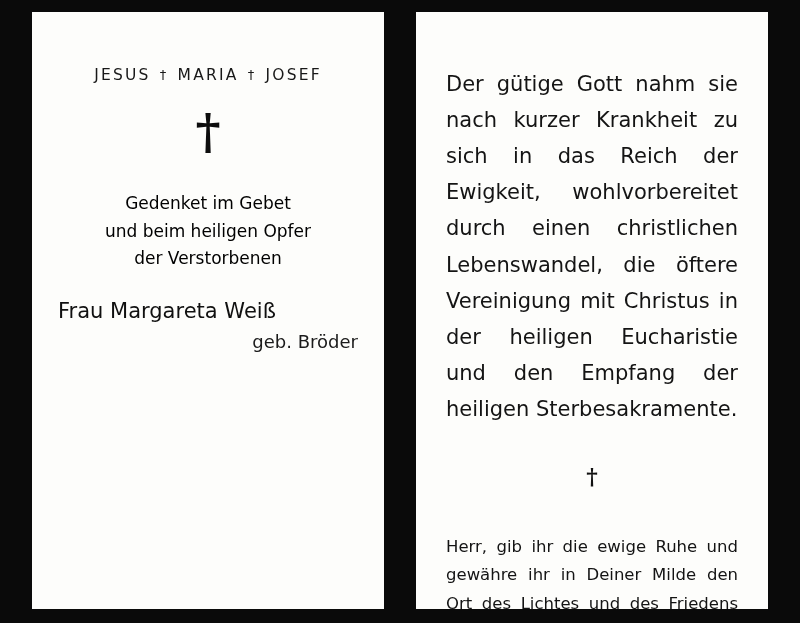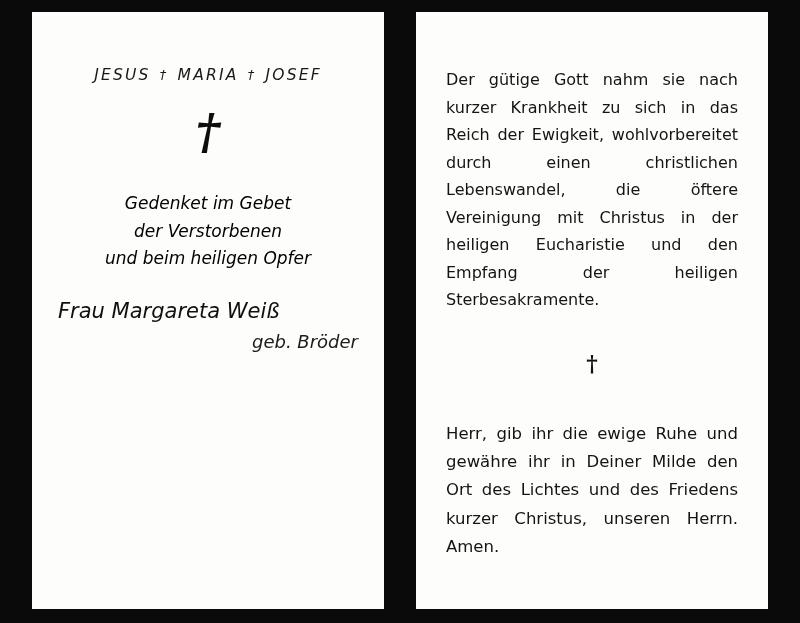--- a/index.html
+++ b/index.html
@@ -23,21 +23,20 @@
     position: absolute;
     background: #fdfdfb;
     box-sizing: border-box;
     overflow: hidden;
   }
   .card-left {
     left: 32px;
     top: 12px;
     width: 352px;
     height: 597px;
-    font-style: italic;
   }
   .card-right {
     left: 416px;
     top: 12px;
     width: 352px;
     height: 597px;
   }
   .inner {
     position: absolute;
     inset: 0;
@@ -90,21 +89,21 @@
   .dates {
     text-align: center;
     margin-top: 46px;
     font-size: 16.5px;
     line-height: 2.1;
     color: #131313;
   }
   
   .para-top {
     margin-top: 54px;
-    font-size: 16px;
+    font-size: 21px;
     line-height: 1.72;
     text-align: justify;
     color: #141414;
     padding: 0 4px;
   }
   .small-cross {
     text-align: center;
     margin-top: 38px;
     font-size: 22px;
     line-height: 1;
@@ -134,22 +133,22 @@
         <span class="plus">†</span>
         <span>MARIA</span>
         <span class="plus">†</span>
         <span>JOSEF</span>
       </div>
 
       <div class="big-cross">†</div>
 
       <div class="gedenket">
         <div>Gedenket im Gebet</div>
+        <div>und beim heiligen Opfer</div>
         <div>der Verstorbenen</div>
-        <div>und beim heiligen Opfer</div>
       </div>
 
       <div class="name">Frau Margareta Weiß</div>
       <div class="maiden">geb. Bröder</div>
 
       <div class="dates">
       </div>
 
     </div>
   </div>

